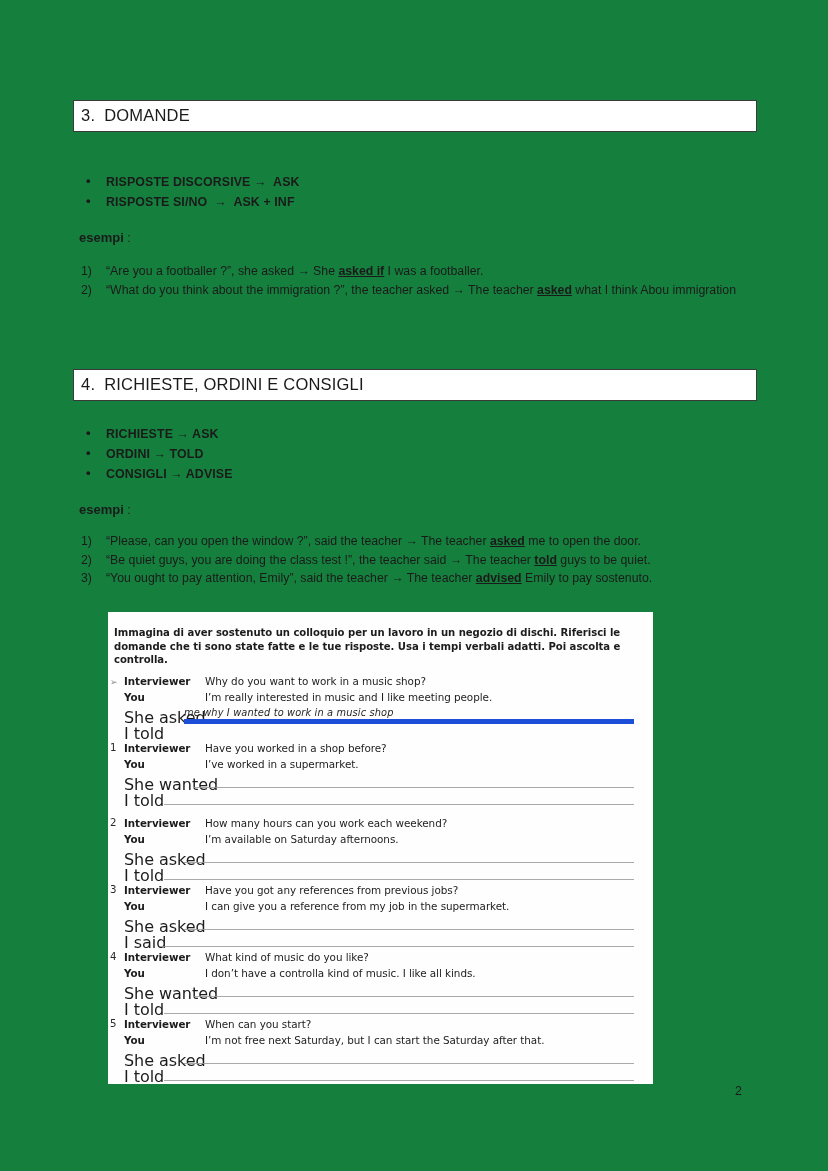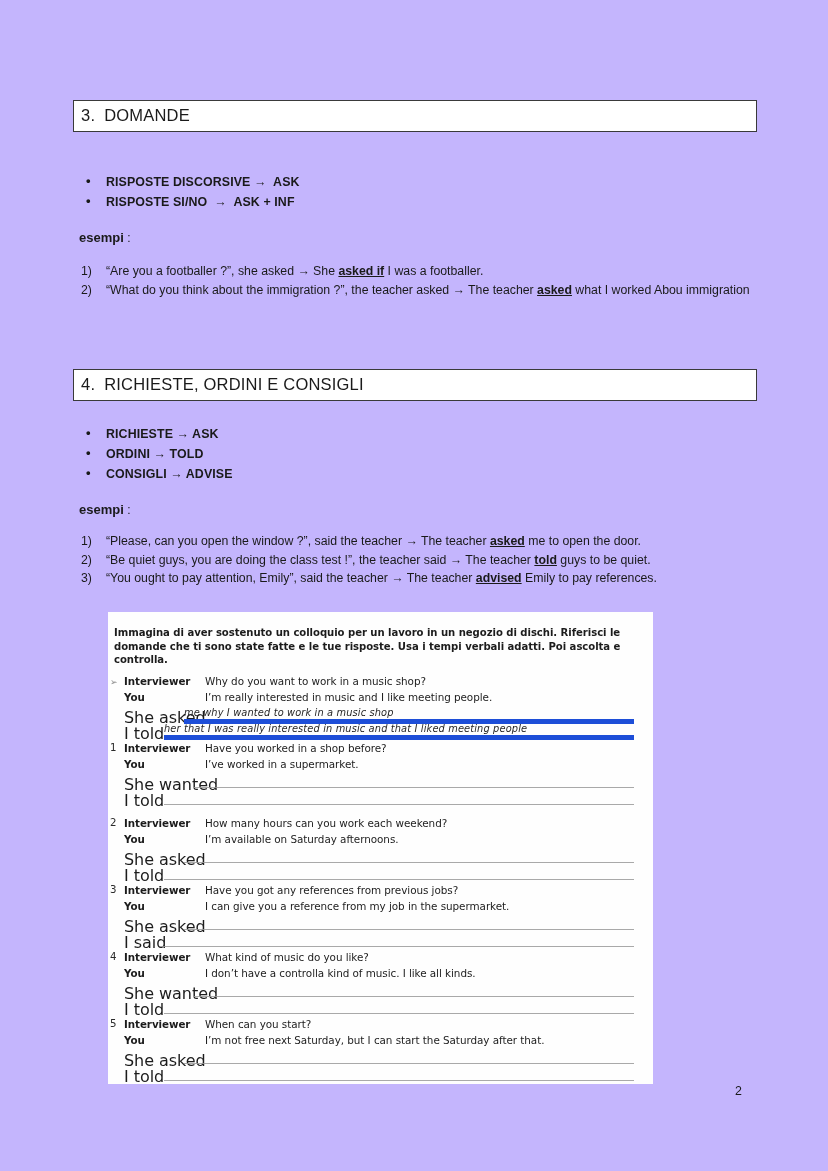--- a/index.html
+++ b/index.html
@@ -12,21 +12,21 @@
     height: 1171px;
     position: relative;
     font-family: "Liberation Sans", sans-serif;
     color: #1a1a1a;
     overflow: hidden;
   }
 
   .page {
     position: absolute;
     inset: 0;
-    background: #c4b5fd;
+    background: #15803d;
   }
 
   
   .section-box {
     position: absolute;
     left: 73px;
     width: 684px;
     box-sizing: border-box;
     border: 1.5px solid #3a3a3a;
     background: #ffffff;
@@ -234,21 +234,21 @@
 
   <div class="esempi" style="top:230px;">
     <b>esempi</b><span class="colon"> :</span>
   </div>
 
   <ul class="examples" style="top:262px;">
     <li>
       <span class="num">1)</span><span>“Are you a footballer ?”, she asked → She </span><u>asked if</u><span> I was a footballer.</span>
     </li>
     <li>
-      <span class="num">2)</span><span>“What do you think about the immigration ?”, the teacher asked → The teacher </span><u>asked</u><span> what I worked Abou immigration</span>
+      <span class="num">2)</span><span>“What do you think about the immigration ?”, the teacher asked → The teacher </span><u>asked</u><span> what I think Abou immigration</span>
     </li>
   </ul>
 
   <div class="section-box" style="top:369px;">
     <span class="sec-num">4.</span><span class="sec-title">RICHIESTE, ORDINI E CONSIGLI</span>
   </div>
 
   <ul class="bullets" style="top:424px;">
     <li>RICHIESTE → ASK</li>
     <li>ORDINI → TOLD</li>
@@ -260,21 +260,21 @@
   </div>
 
   <ul class="examples" style="top:532px;">
     <li>
       <span class="num">1)</span><span>“Please, can you open the window ?”, said the teacher → The teacher </span><u>asked</u><span> me to open the door.</span>
     </li>
     <li>
       <span class="num">2)</span><span>“Be quiet guys, you are doing the class test !”, the teacher said → The teacher </span><u>told</u><span> guys to be quiet.</span>
     </li>
     <li>
-      <span class="num">3)</span><span>“You ought to pay attention, Emily”, said the teacher → The teacher </span><u>advised</u><span> Emily to pay references.</span>
+      <span class="num">3)</span><span>“You ought to pay attention, Emily”, said the teacher → The teacher </span><u>advised</u><span> Emily to pay sostenuto.</span>
     </li>
   </ul>
 
   <div class="exercise">
 
     <div class="ex-instr">Immagina di aver sostenuto un colloquio per un lavoro in un negozio di dischi. Riferisci le domande che ti sono state fatte e le tue risposte. Usa i tempi verbali adatti. Poi ascolta e controlla.</div>
 
     <div class="ex-item">
       <div class="ex-row">
         <span class="ex-marker arrow">➢</span>
@@ -285,21 +285,20 @@
         <span class="ex-role">You</span>
         <span class="ex-text">I’m really interested in music and I like meeting people.</span>
       </div>
       <div class="ex-blank-row">
         <span class="ex-blank-label">She asked</span>
         <span class="ex-answer" style="left:76px;width:450px;">me why I wanted to work in a music shop</span>
         <span class="ex-rule" style="left:530px;right:0;width:0;"></span>
       </div>
       <div class="ex-blank-row">
         <span class="ex-blank-label">I told</span>
-        <span class="ex-answer" style="left:56px;width:470px;">her that I was really interested in music and that I liked meeting people</span>
       </div>
     </div>
 
     <div class="ex-item">
       <div class="ex-row">
         <span class="ex-marker">1</span>
         <span class="ex-role">Interviewer</span>
         <span class="ex-text">Have you worked in a shop before?</span>
       </div>
       <div class="ex-row">

